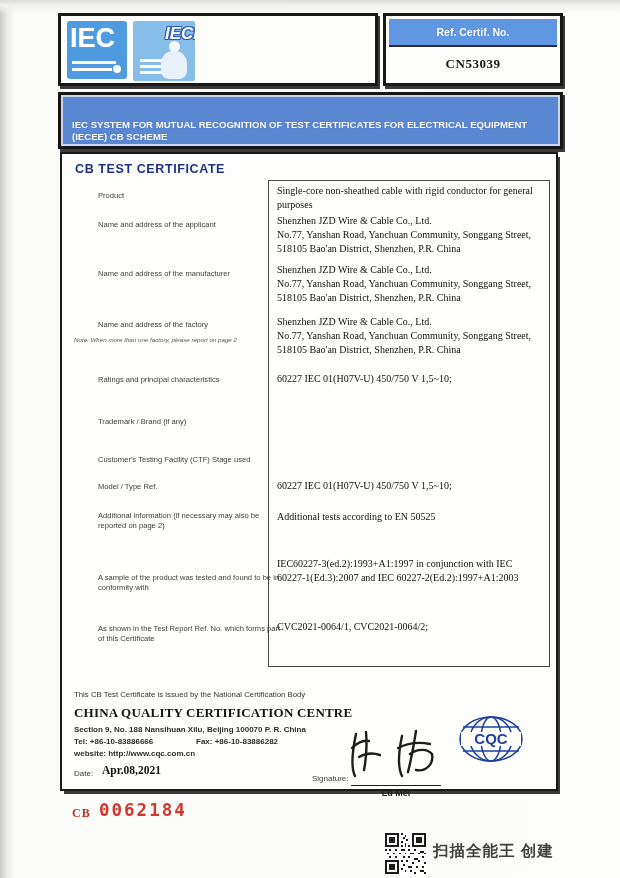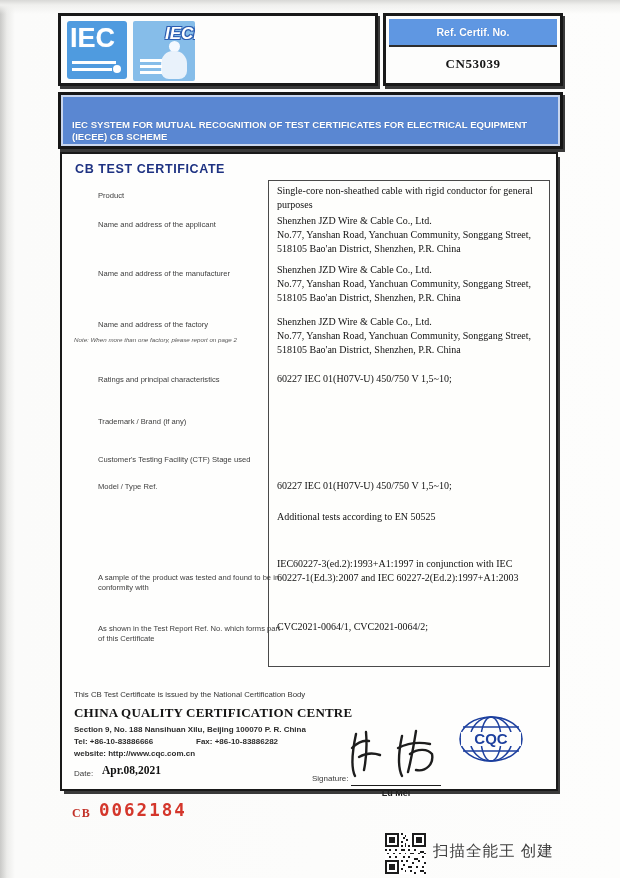--- a/index.html
+++ b/index.html
@@ -120,21 +120,21 @@
   .sig-lbl{position:absolute;left:312px;top:774px;font-size:8px;color:#3a3a3a;}
   .sig-line{position:absolute;left:351px;top:785px;width:90px;border-top:1.6px solid #1c1c1c;}
   .sig-name{position:absolute;left:351px;top:788px;width:90px;text-align:center;font-size:9px;font-weight:bold;color:#222;}
   .sig-hand{position:absolute;left:342px;top:724px;}
   .cqc-logo{position:absolute;left:457px;top:714px;}
 
   
   .cb-prefix{position:absolute;left:72px;top:806px;font-family:"Liberation Serif", serif;font-size:12px;color:#c23128;font-weight:600;letter-spacing:1px;}
   .cb-number{position:absolute;left:99px;top:800px;font-family:"DejaVu Sans Mono", monospace;font-size:17.5px;font-weight:bold;color:#d4362b;letter-spacing:2px;}
   .qr{position:absolute;left:385px;top:833px;}
-  .scanner-text{position:absolute;left:433px;top:841px;font-size:15.5px;color:#3f3f3f;font-weight:400;letter-spacing:1px;}
+  .scanner-text{position:absolute;left:433px;top:841px;font-size:15.5px;color:#3f3f3f;font-weight:700;letter-spacing:1px;}
 </style>
 </head>
 <body>
 
 <div class="page">
 
   <div class="logos-box">
     <div class="iec-sq">
       <div class="iec-txt">IEC</div>
       <div class="iec-bar1"></div>
@@ -168,20 +168,21 @@
 
   <div class="lbl" style="top:191px">Product</div>
   <div class="lbl" style="top:220px">Name and address of the applicant</div>
   <div class="lbl" style="top:269px">Name and address of the manufacturer</div>
   <div class="lbl" style="top:320px">Name and address of the factory</div>
   <div class="note" style="top:336px">Note: When more than one factory, please report on page 2</div>
   <div class="lbl" style="top:375px">Ratings and principal characteristics</div>
   <div class="lbl" style="top:417px">Trademark / Brand (if any)</div>
   <div class="lbl" style="top:455px">Customer's Testing Facility (CTF) Stage used</div>
   <div class="lbl" style="top:482px">Model / Type Ref.</div>
+  <div class="lbl" style="top:511px">Additional information (if necessary may also be reported on page 2)</div>
   <div class="lbl" style="top:573px">A sample of the product was tested and found to be in conformity with</div>
   <div class="lbl" style="top:624px">As shown in the Test Report Ref. No. which forms part of this Certificate</div>
 
   <div class="val" style="top:184px">Single-core non-sheathed cable with rigid conductor for general purposes</div>
   <div class="val" style="top:214px">Shenzhen JZD Wire &amp; Cable Co., Ltd.
 No.77, Yanshan Road, Yanchuan Community, Songgang Street, 518105 Bao'an District, Shenzhen, P.R. China</div>
   <div class="val" style="top:263px">Shenzhen JZD Wire &amp; Cable Co., Ltd.
 No.77, Yanshan Road, Yanchuan Community, Songgang Street, 518105 Bao'an District, Shenzhen, P.R. China</div>
   <div class="val" style="top:315px">Shenzhen JZD Wire &amp; Cable Co., Ltd.
 No.77, Yanshan Road, Yanchuan Community, Songgang Street, 518105 Bao'an District, Shenzhen, P.R. China</div>

